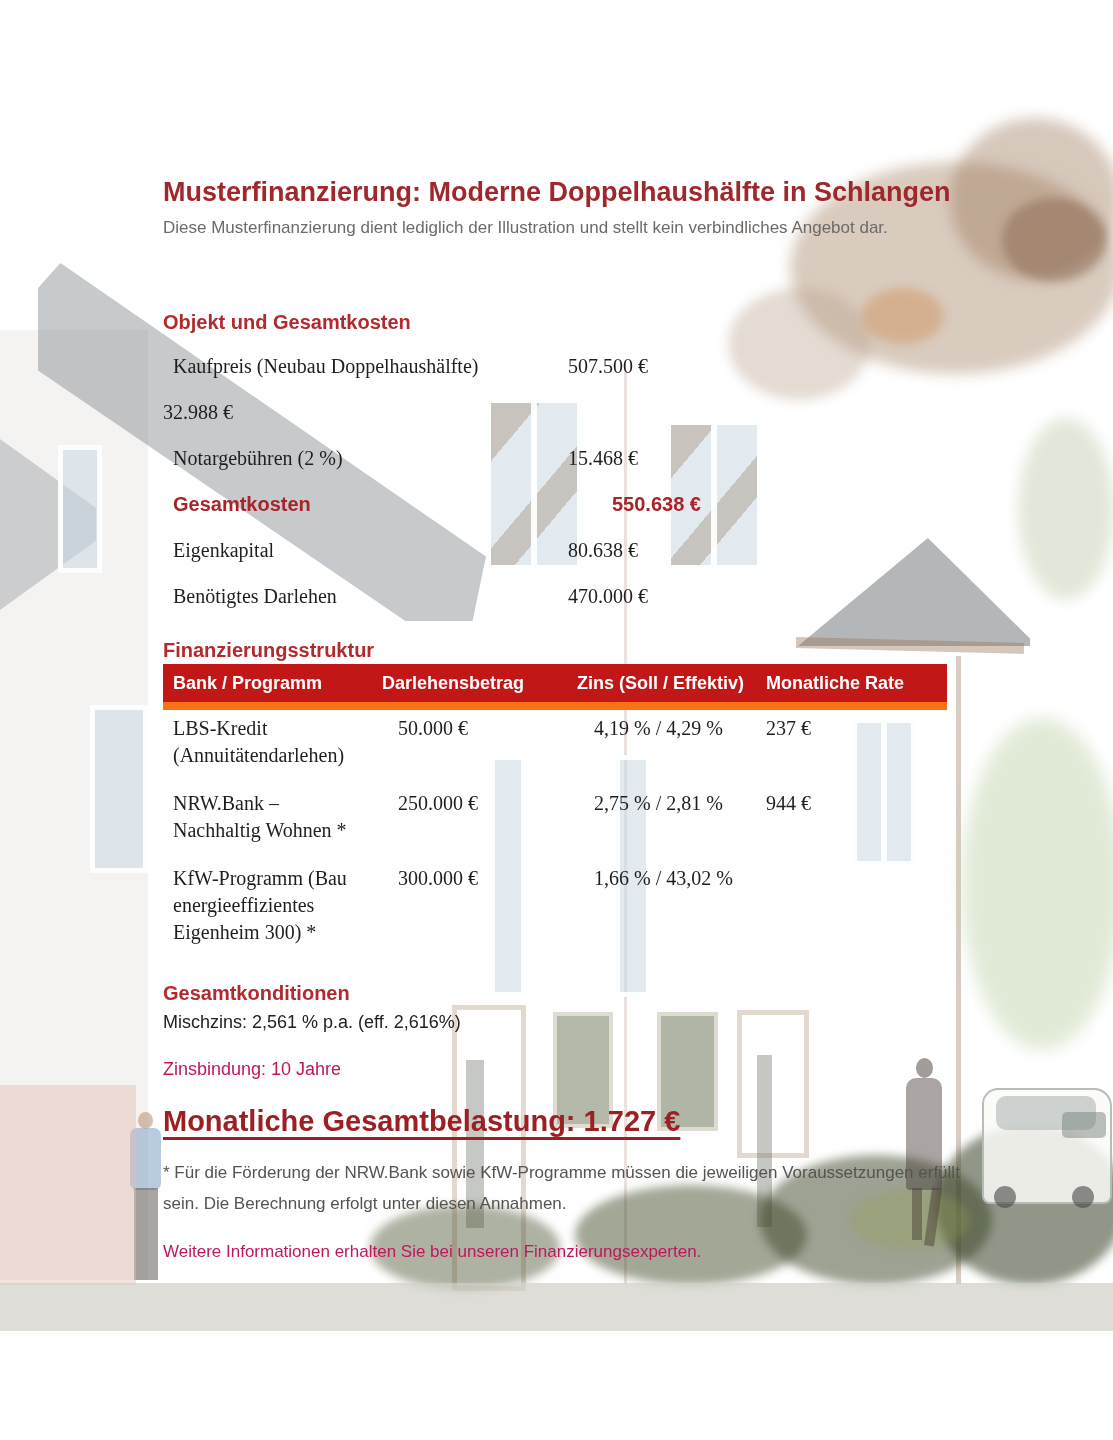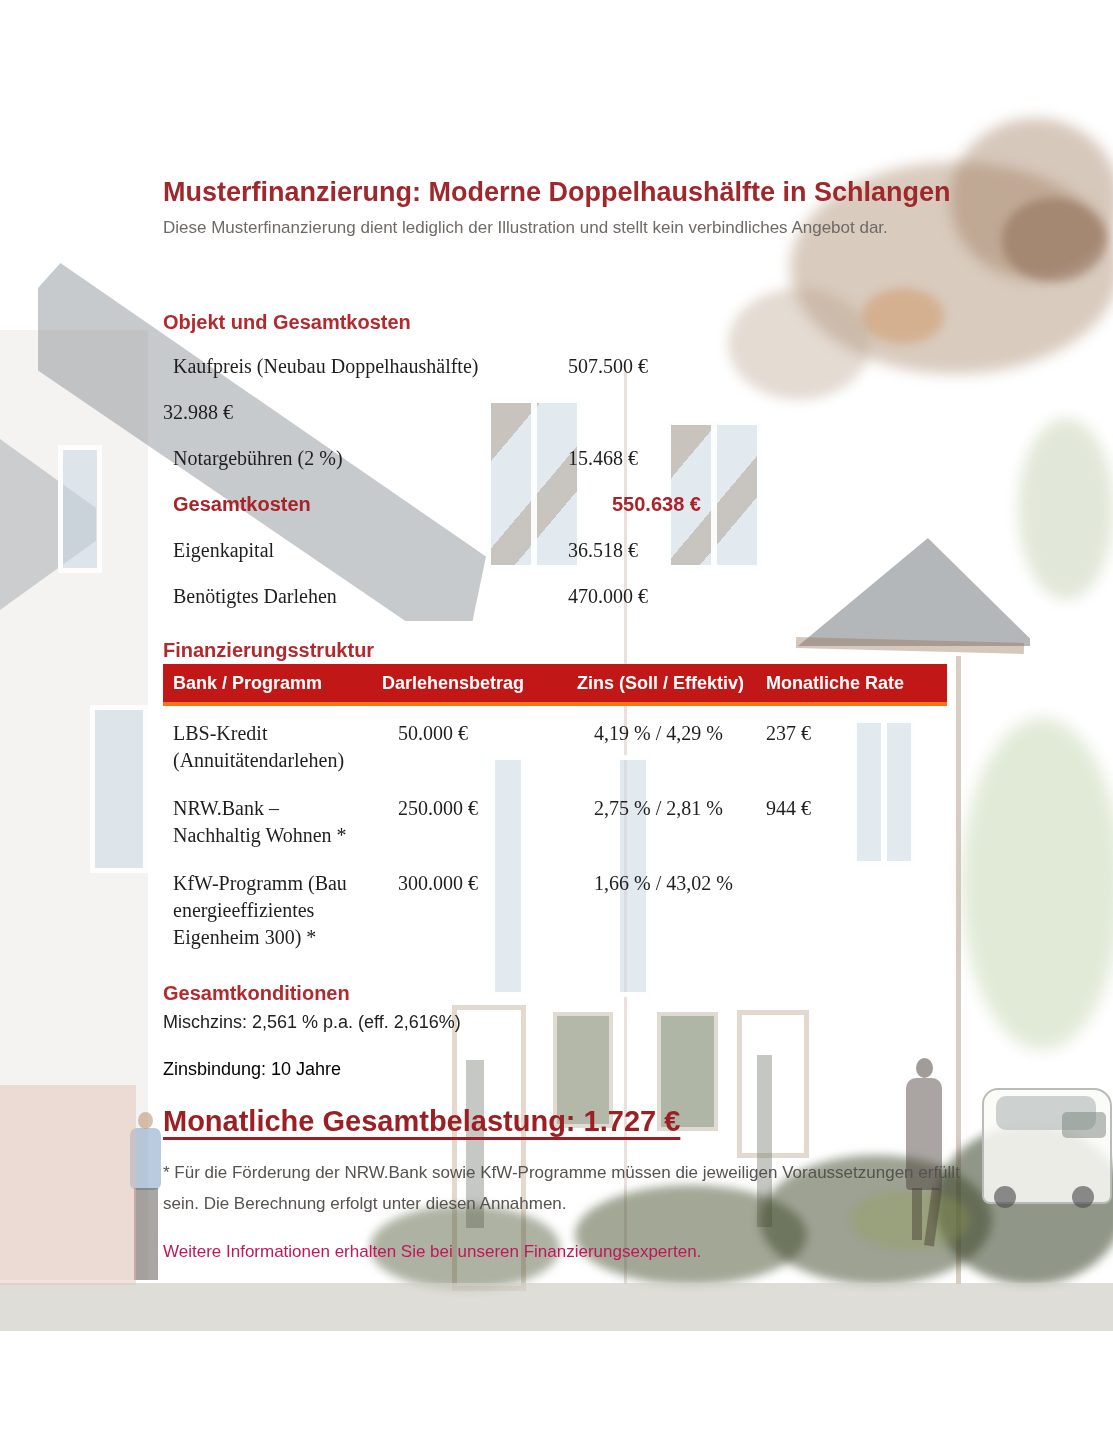--- a/index.html
+++ b/index.html
@@ -74,31 +74,31 @@
   .section-h{font-size:20px;font-weight:bold;color:#b22a2e;line-height:26px;}
   #costs-h{top:309px;left:0;}
   #cost-rows{top:342px;left:0;width:784px;margin-top:10px;}
   .cost-row{display:flex;height:46px;font-family:"Liberation Serif",serif;font-size:20px;color:#1f1f1f;line-height:28px;}
   .cost-row .lab{width:405px;padding-left:10px;box-sizing:border-box;}
   .cost-row .val{flex:1;}
   .cost-row.emphasis{font-family:"Liberation Sans",sans-serif;font-weight:bold;color:#a82428;gap:44px;}
   #fin-h{top:637px;left:0;}
   #fin-table{top:664px;left:0;width:784px;}
   .thead{display:grid;grid-template-columns:219px 195px 189px 1fr;background:#c11717;
-    border-bottom:4px solid #f97316;color:#ffffff;font-weight:bold;font-size:18px;line-height:38px;height:38px;}
+    border-bottom:8px solid #f97316;color:#ffffff;font-weight:bold;font-size:18px;line-height:38px;height:38px;}
   .thead .th1{padding-left:10px;}
-  .tbody{padding-top:14px;}
+  .tbody{padding-top:5px;}
   .trow{display:grid;grid-template-columns:219px 195px 189px 1fr;margin-bottom:21px;
     font-family:"Liberation Serif",serif;font-size:20px;color:#1f1f1f;line-height:27px;}
   .trow .td1{padding-left:10px;white-space:pre-line;}
   .trow .td2{padding-left:16px;}
   .trow .td3{padding-left:17px;}
   #cond-h{top:980px;left:0;}
   #mischzins{top:1010px;left:0;font-size:18px;color:#222222;line-height:25px;}
-  #zinsbindung{top:1057px;left:0;font-size:18px;color:#000000;line-height:25px;}
+  #zinsbindung{top:1057px;left:0;font-size:18px;color:#be185d;line-height:25px;}
   #total-h{top:1103px;left:0;width:800px;font-size:29px;font-weight:bold;color:#9c2023;line-height:36px;
     text-decoration:underline;text-decoration-thickness:3px;text-underline-offset:6px;text-decoration-color:#9c2023;}
   #footnote{top:1157px;left:0;width:818px;font-size:17px;color:#565350;line-height:31px;}
   #moreinfo{top:1240px;left:0;width:818px;font-size:17px;color:#be185d;line-height:23px;}
 </style>
 </head>
 <body>
 
 <div id="bg">
   <div class="shape left-wall"></div>
@@ -173,21 +173,21 @@
     <div class="cost-row">
       <span class="lab">Notargebühren (2 %)</span>
       <span class="val">15.468 €</span>
     </div>
     <div class="cost-row emphasis">
       <span class="lab">Gesamtkosten</span>
       <span class="val">550.638 €</span>
     </div>
     <div class="cost-row">
       <span class="lab">Eigenkapital</span>
-      <span class="val">36.518 €</span>
+      <span class="val">80.638 €</span>
     </div>
     <div class="cost-row">
       <span class="lab">Benötigtes Darlehen</span>
       <span class="val">470.000 €</span>
     </div>
   </div>
 
   <div class="abs section-h" id="fin-h">Finanzierungsstruktur</div>
   <div class="abs" id="fin-table">
     <div class="thead">

